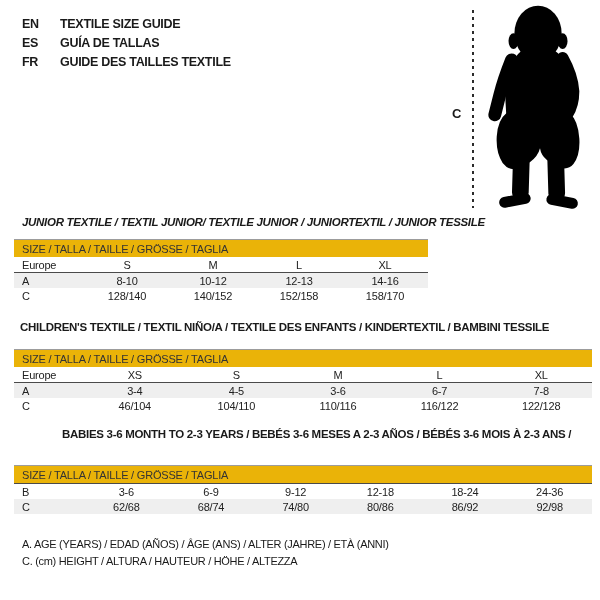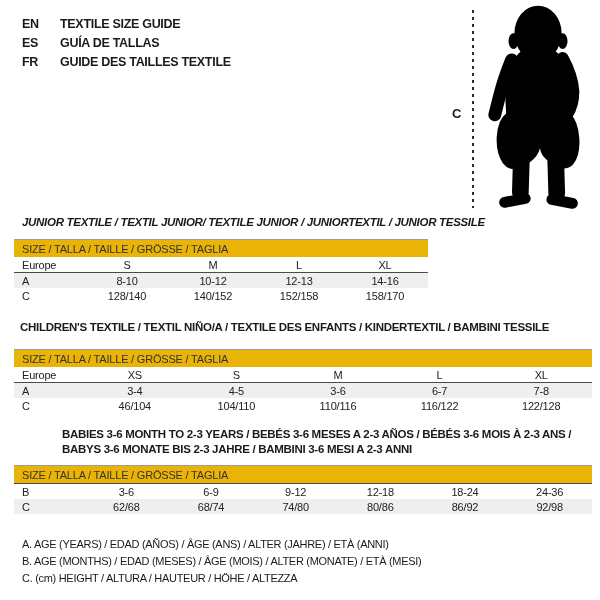--- a/index.html
+++ b/index.html
@@ -159,21 +159,20 @@
       <td>104/110</td>
       <td>110/116</td>
       <td>116/122</td>
       <td>122/128</td>
     </tr>
   </tbody>
 </table>
 
 <div class="abs sec-title" style="top:427px; left:22px;">
   <div class="line">BABIES 3-6 MONTH TO 2-3 YEARS / BEBÉS 3-6 MESES A 2-3 AÑOS / BÉBÉS 3-6 MOIS À 2-3 ANS /</div>
-  <div class="line">BABYS 3-6 MONATE BIS 2-3 JAHRE / BAMBINI 3-6 MESI A 2-3 ANNI</div>
 </div>
 <table class="abs size-table" style="top:465px; left:14px; width:578px;">
   <colgroup>
       <col style="width:70px">
       <col>
       <col>
       <col>
       <col>
       <col>
       <col>
@@ -200,15 +199,14 @@
       <td>74/80</td>
       <td>80/86</td>
       <td>86/92</td>
       <td>92/98</td>
     </tr>
   </tbody>
 </table>
 
 <div class="abs footnotes">
   <div class="footnote">A. AGE (YEARS) / EDAD (AÑOS) / ÂGE (ANS) / ALTER (JAHRE) / ETÀ (ANNI)</div>
-  <div class="footnote">B. AGE (MONTHS) / EDAD (MESES) / ÂGE (MOIS) / ALTER (MONATE) / ETÀ (MESI)</div>
   <div class="footnote">C. (cm) HEIGHT / ALTURA / HAUTEUR / HÖHE / ALTEZZA</div>
 </div>
 
 </body></html>

